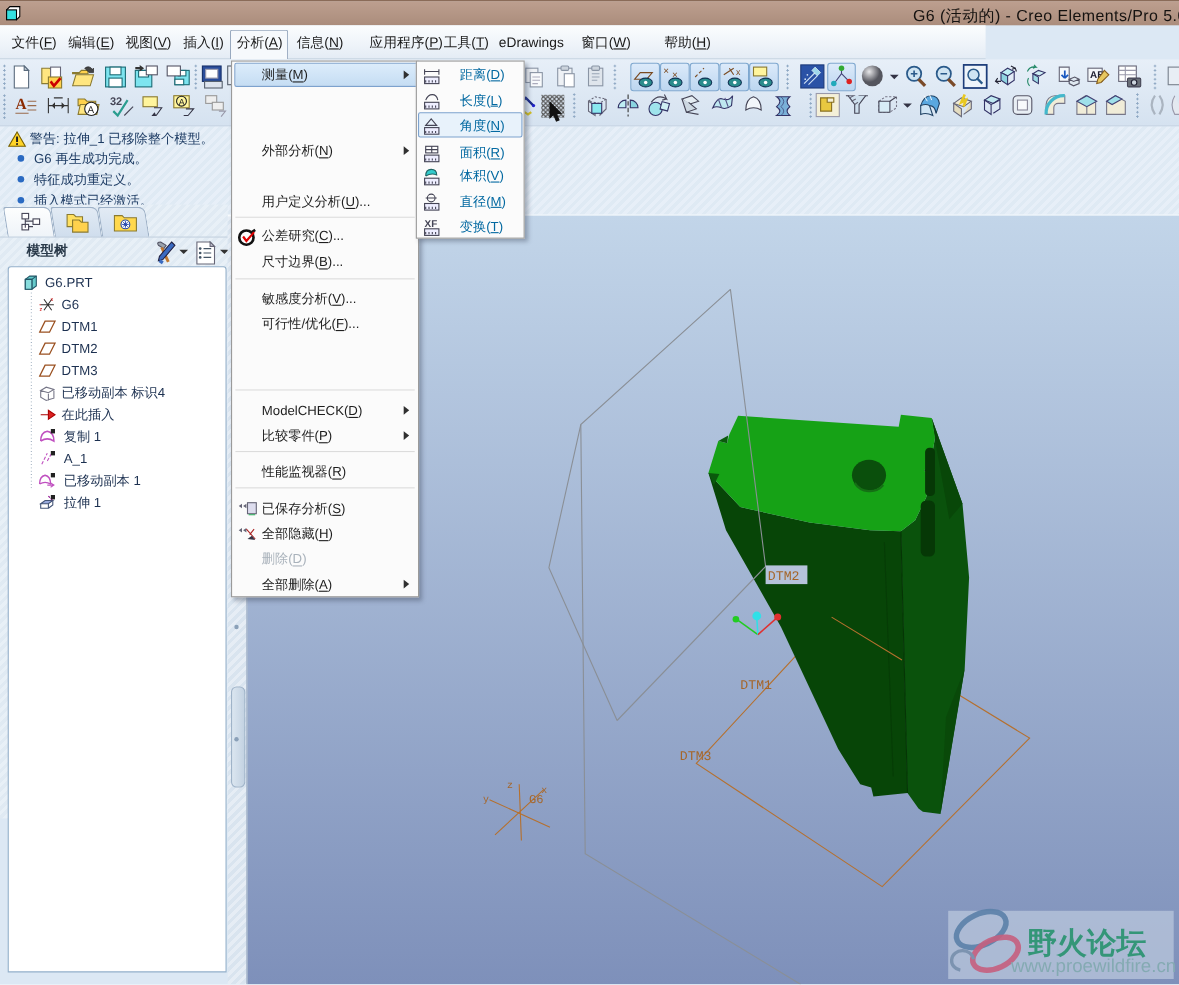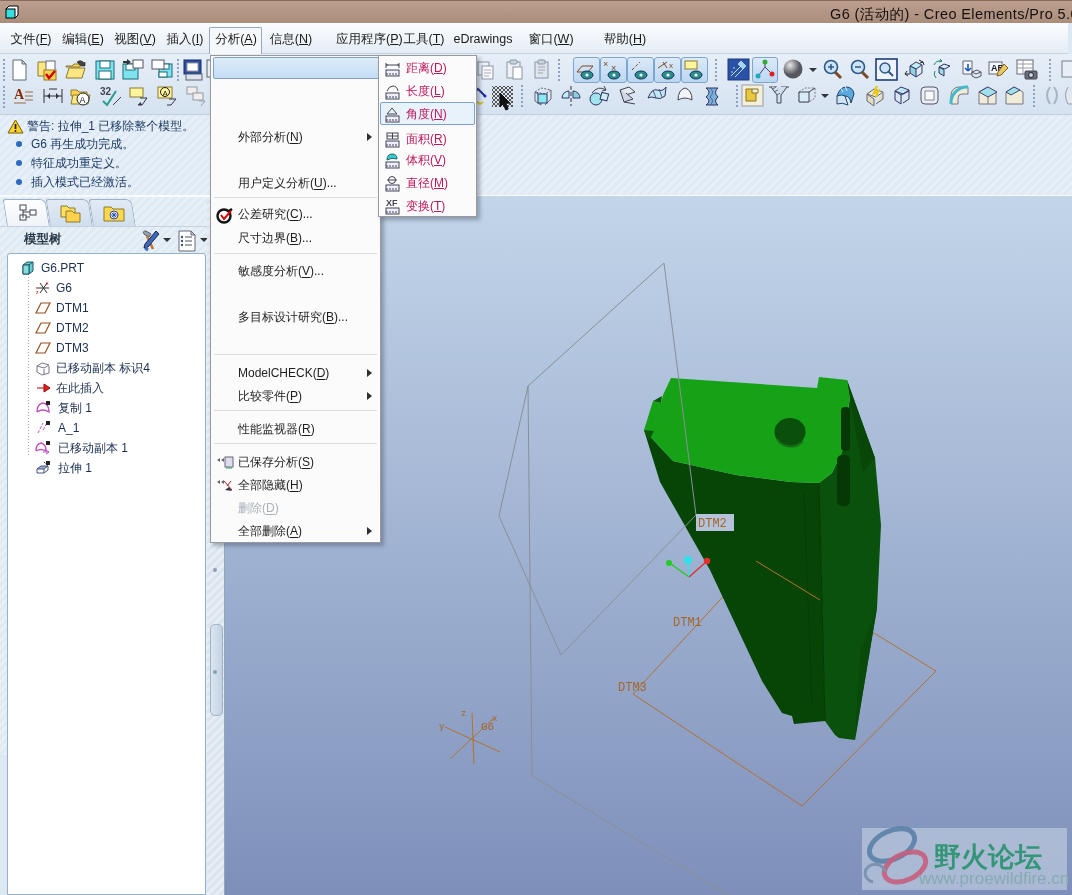--- a/index.html
+++ b/index.html
@@ -1,44 +1,44 @@
 <!DOCTYPE html>
 <html><head><meta charset="utf-8">
 <style>
 html,body{margin:0;padding:0}
 #app{position:relative;width:1072px;height:895px;overflow:hidden;background:#dce8f4;font-family:"Liberation Sans",sans-serif}
 .abs{position:absolute}
 #titlebar{position:absolute;left:0;top:0;width:1072px;height:23px;background:linear-gradient(#bd9f8f,#ab8d7c);border-top:1px solid #8a6b58;box-sizing:border-box}
 #title-txt{position:absolute;left:830px;top:4px;width:242px;white-space:nowrap;overflow:hidden;font-size:14.5px;letter-spacing:0.4px;color:#151210}
-#menubar{position:absolute;left:0;top:23px;width:1068px;height:31px;background:linear-gradient(#fbfdfe,#eef3f9 60%,#e4ecf5);border-bottom:1px solid #c7d3e0;box-sizing:border-box}
+#menubar{position:absolute;left:0;top:23px;width:896px;height:31px;background:linear-gradient(#fbfdfe,#eef3f9 60%,#e4ecf5);border-bottom:1px solid #c7d3e0;box-sizing:border-box}
 .mb{position:absolute;top:6px;height:21px;line-height:21px;font-size:12.5px;color:#1a1a1a;text-align:center;white-space:nowrap}
 #mb-open{position:absolute;left:209px;top:4px;width:53px;height:27px;background:#f6f9fc;border:1px solid #98a9bf;border-bottom:none;border-radius:2px 2px 0 0;box-sizing:border-box}
 #toolbar{position:absolute;left:0;top:54px;width:1072px;height:61px;background:linear-gradient(#e7eff8,#d5e2f0);border-bottom:1px solid #c2cfdf;box-sizing:border-box}
 .ic{position:absolute;width:24px;height:24px}
 .sep{position:absolute;width:4px;height:24px;background-image:radial-gradient(circle,#8ca6c2 34%,transparent 38%);background-size:4px 4px}
 .tbtn{position:absolute;width:27px;height:26px;background:linear-gradient(#dceafa,#bcd6f0);border:1px solid #7da7cf;border-radius:3px;box-sizing:border-box}
 #msgarea{position:absolute;left:0;top:115px;width:1072px;height:80px;background:repeating-linear-gradient(135deg,#e7eff8 0px,#e7eff8 3px,#dfeaf4 3px,#dfeaf4 6px);border-bottom:2px solid #f8fbfd}
 .msg{position:absolute;left:27px;height:19px;line-height:19px;font-size:12px;color:#1e3c64;white-space:nowrap}
 .bullet{position:absolute;left:16px;width:6px;height:6px;border-radius:3px;background:#2a6ac2}
-#leftpanel{position:absolute;left:0;top:197px;width:207px;height:558px;background:repeating-linear-gradient(135deg,#e8f0f7 0px,#e8f0f7 3px,#e0eaf3 3px,#e0eaf3 6px)}
+#leftpanel{position:absolute;left:0;top:186px;width:207px;height:558px;background:repeating-linear-gradient(135deg,#e8f0f7 0px,#e8f0f7 3px,#e0eaf3 3px,#e0eaf3 6px)}
 #sash{position:absolute;left:207px;top:197px;width:17px;height:698px;background:repeating-linear-gradient(135deg,#e6edf5 0px,#e6edf5 3px,#d9e4ef 3px,#d9e4ef 6px)}
 #slider{position:absolute;left:3px;top:427px;width:11px;height:90px;background:linear-gradient(90deg,#dbe6f0,#c3d2e2);border:1px solid #9fb3c8;border-radius:5px}
 .tab{position:absolute;top:2px;height:27px;border:1px solid #9db0c6;border-bottom:none;border-radius:3px 6px 0 0;transform:skewX(9deg);transform-origin:0 100%}
 #treehdr{position:absolute;left:0;top:29px;width:207px;height:27px;border-top:1px solid #c3d1e0}
 #treebox{position:absolute;left:7px;top:56px;width:199px;height:642px;background:#fff;border:1px solid #94b0ca;border-radius:3px 3px 0 0;box-sizing:border-box}
 .trow{position:absolute;left:0;height:19px;line-height:19px;font-size:12px;color:#1c3050;white-space:nowrap}
 .tico{position:absolute;width:16px;height:16px;top:1px}
 #viewport{position:absolute;left:224px;top:196px;width:848px;height:699px;background:linear-gradient(#c2d5e9,#7e90ba);border-left:1px solid #93a5bd;box-sizing:border-box}
 #dd1{position:absolute;left:210px;top:55px;width:171px;height:488px;background:#fbfbfb;border:1px solid #9a9a9a;box-shadow:3px 3px 4px rgba(60,70,90,.4);box-sizing:border-box}
 #dd2{position:absolute;left:378px;top:55px;width:99px;height:162px;background:#fbfbfb;border:1px solid #9a9a9a;box-shadow:3px 3px 4px rgba(60,70,90,.4);box-sizing:border-box}
 .mi{position:absolute;left:1px;width:167px;height:23px;line-height:23px;font-size:12px;color:#1e1e1e;padding-left:26px;box-sizing:border-box;white-space:nowrap}
 .mi u{text-underline-offset:2px}
 .arr{position:absolute;right:7px;top:7px;width:0;height:0;border-left:5px solid #303030;border-top:4px solid transparent;border-bottom:4px solid transparent}
 .msep{position:absolute;left:3px;width:163px;height:1px;background:#dcdcdc}
-.m2{position:absolute;left:1px;width:95px;height:23px;line-height:23px;font-size:12px;color:#be185d;padding-left:26px;box-sizing:border-box;white-space:nowrap}
+.m2{position:absolute;left:1px;width:95px;height:23px;line-height:23px;font-size:12px;color:#0369a1;padding-left:38px;box-sizing:border-box;white-space:nowrap}
 .mico{position:absolute;left:4px;top:3px;width:18px;height:18px}
 #hl1{position:absolute;left:2px;top:1px;width:167px;height:22px;background:linear-gradient(#dcecfb,#c5ddf3);border:1px solid #7da2ce;border-radius:2px;box-sizing:border-box}
 #hl2{position:absolute;left:1px;top:46px;width:95px;height:23px;background:#e8f2fb;border:1px solid #7da2ce;border-radius:2px;box-sizing:border-box}
 </style></head>
 <body>
 <div id="app">
 
 <div id="titlebar">
 <svg class="abs" style="left:4px;top:4px" width="15" height="15">
         <path d="M2 4 L5 1 L14 1 L14 10 L11 13 Z" fill="#fff" stroke="#000"></path>
@@ -584,32 +584,33 @@
 <ellipse cx="904" cy="867" rx="22" ry="13" stroke="#c55f7e" stroke-width="5" transform="rotate(-25 904 867)" opacity="0.9"></ellipse>
 <path d="M884 872 a10 9 0 1 0 -12 10" stroke="#7c93b0" stroke-width="3"></path>
 </g>
 <text x="933" y="866" font-size="27" font-weight="bold" fill="#349678" font-family="Liberation Sans,sans-serif" letter-spacing="0">野火论坛</text>
 <text x="918" y="884" font-size="17" fill="#84aab2" font-family="Liberation Sans,sans-serif">www.proewildfire.cn</text>
 </svg>
 </div>
 
 <div id="dd1">
 <div id="hl1"></div>
+<div class="mi" style="top:1px">测量(<u>M</u>)<span class="arr"></span></div>
 <div class="mi" style="top:70px">外部分析(<u>N</u>)<span class="arr"></span></div>
 <div class="mi" style="top:116px">用户定义分析(<u>U</u>)...</div>
 <div class="msep" style="top:141px"></div>
 <div class="mi" style="top:147px"><svg class="mico">
           <circle cx="8" cy="10" r="6.5" fill="none" stroke="#111" stroke-width="2.4"></circle>
           <path d="M13 5 l3 -2" stroke="#111" stroke-width="2.4"></path>
           <path d="M5 9 l3 4 l7 -8" stroke="#d00" stroke-width="2" fill="none"></path>
         </svg>公差研究(<u>C</u>)...</div>
 <div class="mi" style="top:171px">尺寸边界(<u>B</u>)...</div>
 <div class="msep" style="top:197px"></div>
 <div class="mi" style="top:204px">敏感度分析(<u>V</u>)...</div>
-<div class="mi" style="top:250px">多目标设计研究(<u>B</u>)...</div>
+<div class="mi" style="top:227px">可行性/优化(<u>F</u>)...</div>
 <div class="msep" style="top:298px"></div>
 <div class="mi" style="top:306px">ModelCHECK(<u>D</u>)<span class="arr"></span></div>
 <div class="mi" style="top:329px">比较零件(<u>P</u>)<span class="arr"></span></div>
 <div class="msep" style="top:354px"></div>
 <div class="mi" style="top:362px">性能监视器(<u>R</u>)</div>
 <div class="msep" style="top:387px"></div>
 <div class="mi" style="top:395px"><svg class="mico">
           <path d="M1 6 l3 -2 v4 z M5 6 l3 -2 v4 z" fill="#667"></path>
           <rect x="9" y="3" width="8" height="10" fill="#dde" stroke="#667"></rect>
           <path d="M10 14 h6" stroke="#2a5"></path>

